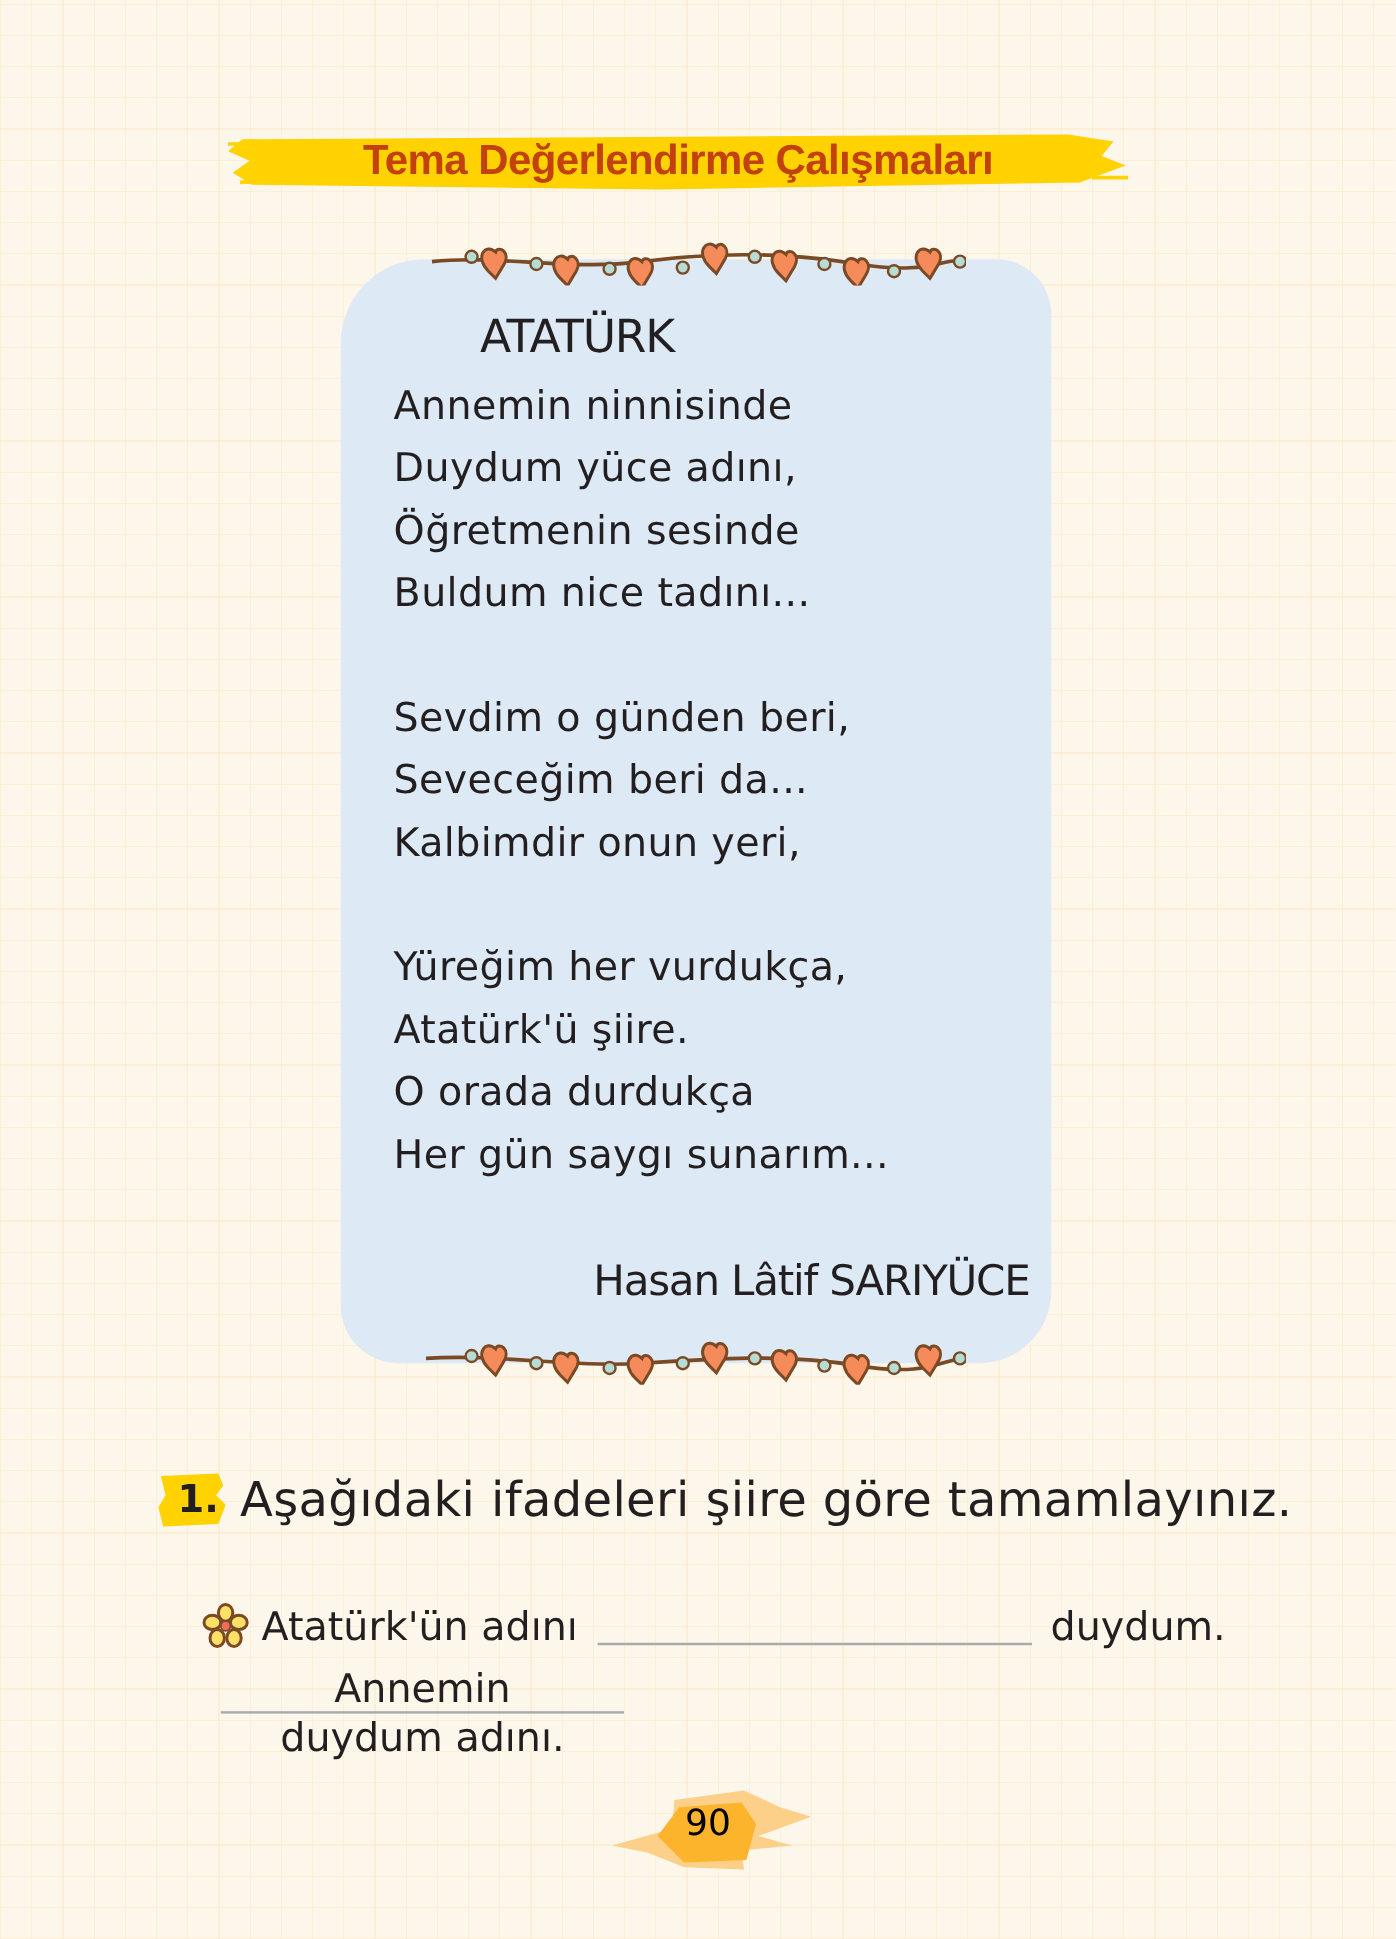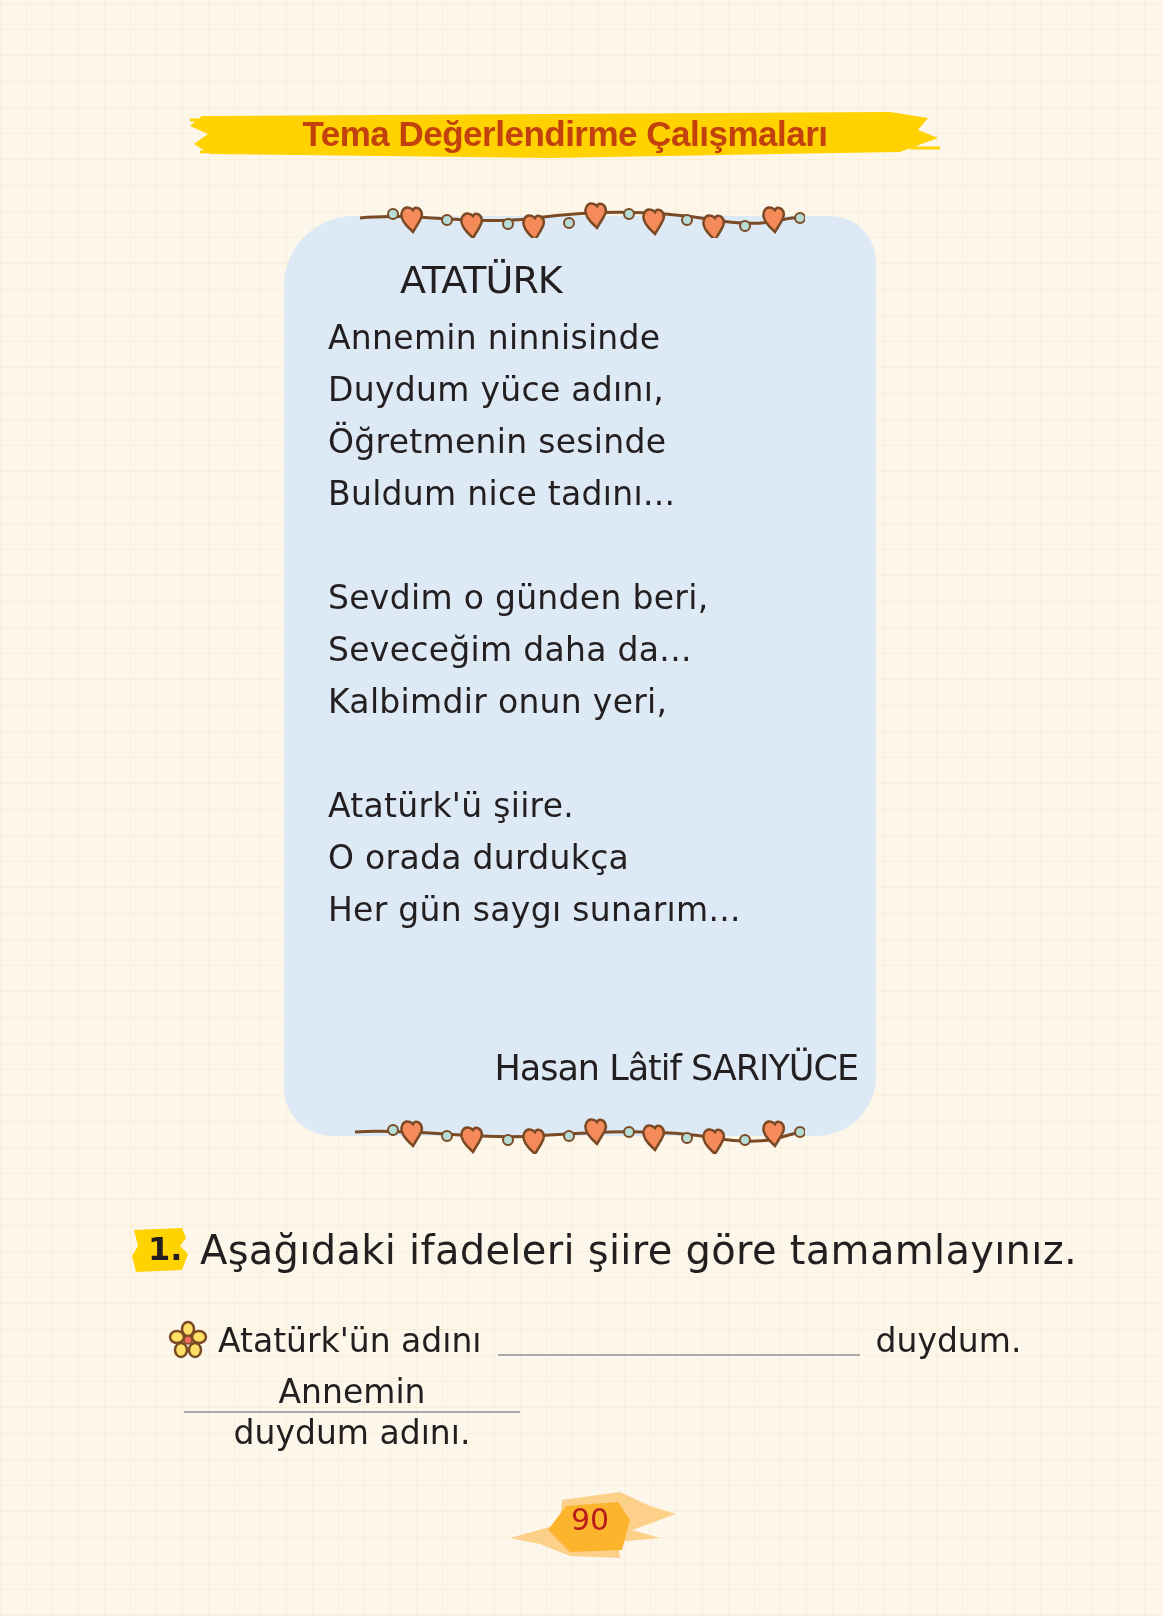--- a/index.html
+++ b/index.html
@@ -23,27 +23,27 @@
   .poem-title{position:absolute;left:400px;top:258px;font-size:38px;letter-spacing:-1px;font-family:"DejaVu Sans",sans-serif;}
   .poem{position:absolute;left:328px;top:312px;}
   .line{font-size:33px;line-height:52px;height:52px;white-space:nowrap;letter-spacing:0.3px;}
   .gap{height:52px;}
   .author{position:absolute;right:305px;top:1048px;font-size:35px;letter-spacing:-1px;}
   .q{position:absolute;left:130px;top:1220px;height:60px;display:flex;align-items:center;}
   .qnum{position:relative;width:60px;height:48px;}
   .qnum svg{position:absolute;left:0;top:0;}
   .qnum span{position:absolute;left:18px;top:4px;font-weight:bold;font-size:32px;}
   .qtext{font-size:40px;margin-left:10px;letter-spacing:0.3px;}
-  .item{position:absolute;left:168px;height:50px;display:flex;align-items:center;font-size:33px;}
+  .item{position:absolute;left:168px;height:50px;display:flex;align-items:center;font-size:33px;margin-top:15px;}
   .item .flower{width:40px;height:40px;margin-right:10px;}
   .blank{display:inline-block;border-bottom:2px solid #a7a9ac;height:30px;margin:0 16px;}
   .i1{top:1315px;}
   .i2{top:1372px;flex-direction:column;}
   .pagenum{position:absolute;left:500px;top:1480px;width:180px;height:90px;}
-  .pagenum span{position:absolute;left:0;width:100%;top:22px;text-align:center;color:#b91c1c;font-size:30px;}
+  .pagenum span{position:absolute;left:0;width:100%;top:22px;text-align:center;color:#000000;font-size:30px;}
 </style>
 </head>
 <body>
 
 <div class="title-wrap">
   <svg class="title-brush" viewBox="0 0 750 52" preserveAspectRatio="none">
     <path d="M12 8 L700 4 L738 10 L728 22 L748 30 L710 44 L360 50 L20 46 L4 36 L18 26 L0 18 Z" fill="#ffd200"></path>
     <path d="M0 12 L30 12 M720 40 L750 40 M10 44 L50 42" stroke="#ffd200" stroke-width="3"></path>
   </svg>
   <div class="title">Tema Değerlendirme Çalışmaları</div>
@@ -76,23 +76,24 @@
 
 <div class="poem-title">ATATÜRK</div>
 
 <div class="poem">
   <div class="line">Annemin ninnisinde</div>
   <div class="line">Duydum yüce adını,</div>
   <div class="line">Öğretmenin sesinde</div>
   <div class="line">Buldum nice tadını...</div>
   <div class="gap"></div>
   <div class="line">Sevdim o günden beri,</div>
-  <div class="line">Seveceğim daha da...</div>
+  <div class="line">Seveceğim beri da...</div>
   <div class="line">Kalbimdir onun yeri,</div>
   <div class="gap"></div>
+  <div class="line">Yüreğim her vurdukça,</div>
   <div class="line">Atatürk'ü şiire.</div>
   <div class="line">O orada durdukça</div>
   <div class="line">Her gün saygı sunarım...</div>
 </div>
 
 <div class="author">Hasan Lâtif SARIYÜCE</div>
 
 <svg class="garland g-bot" viewBox="0 0 450 40">
   <path d="M0 18 C60 14 120 26 180 22 S300 14 360 24 S430 18 450 18" stroke="#7a4a25" stroke-width="3" fill="none"></path>
   <g fill="#b6dcd6" stroke="#7a4a25" stroke-width="2">

